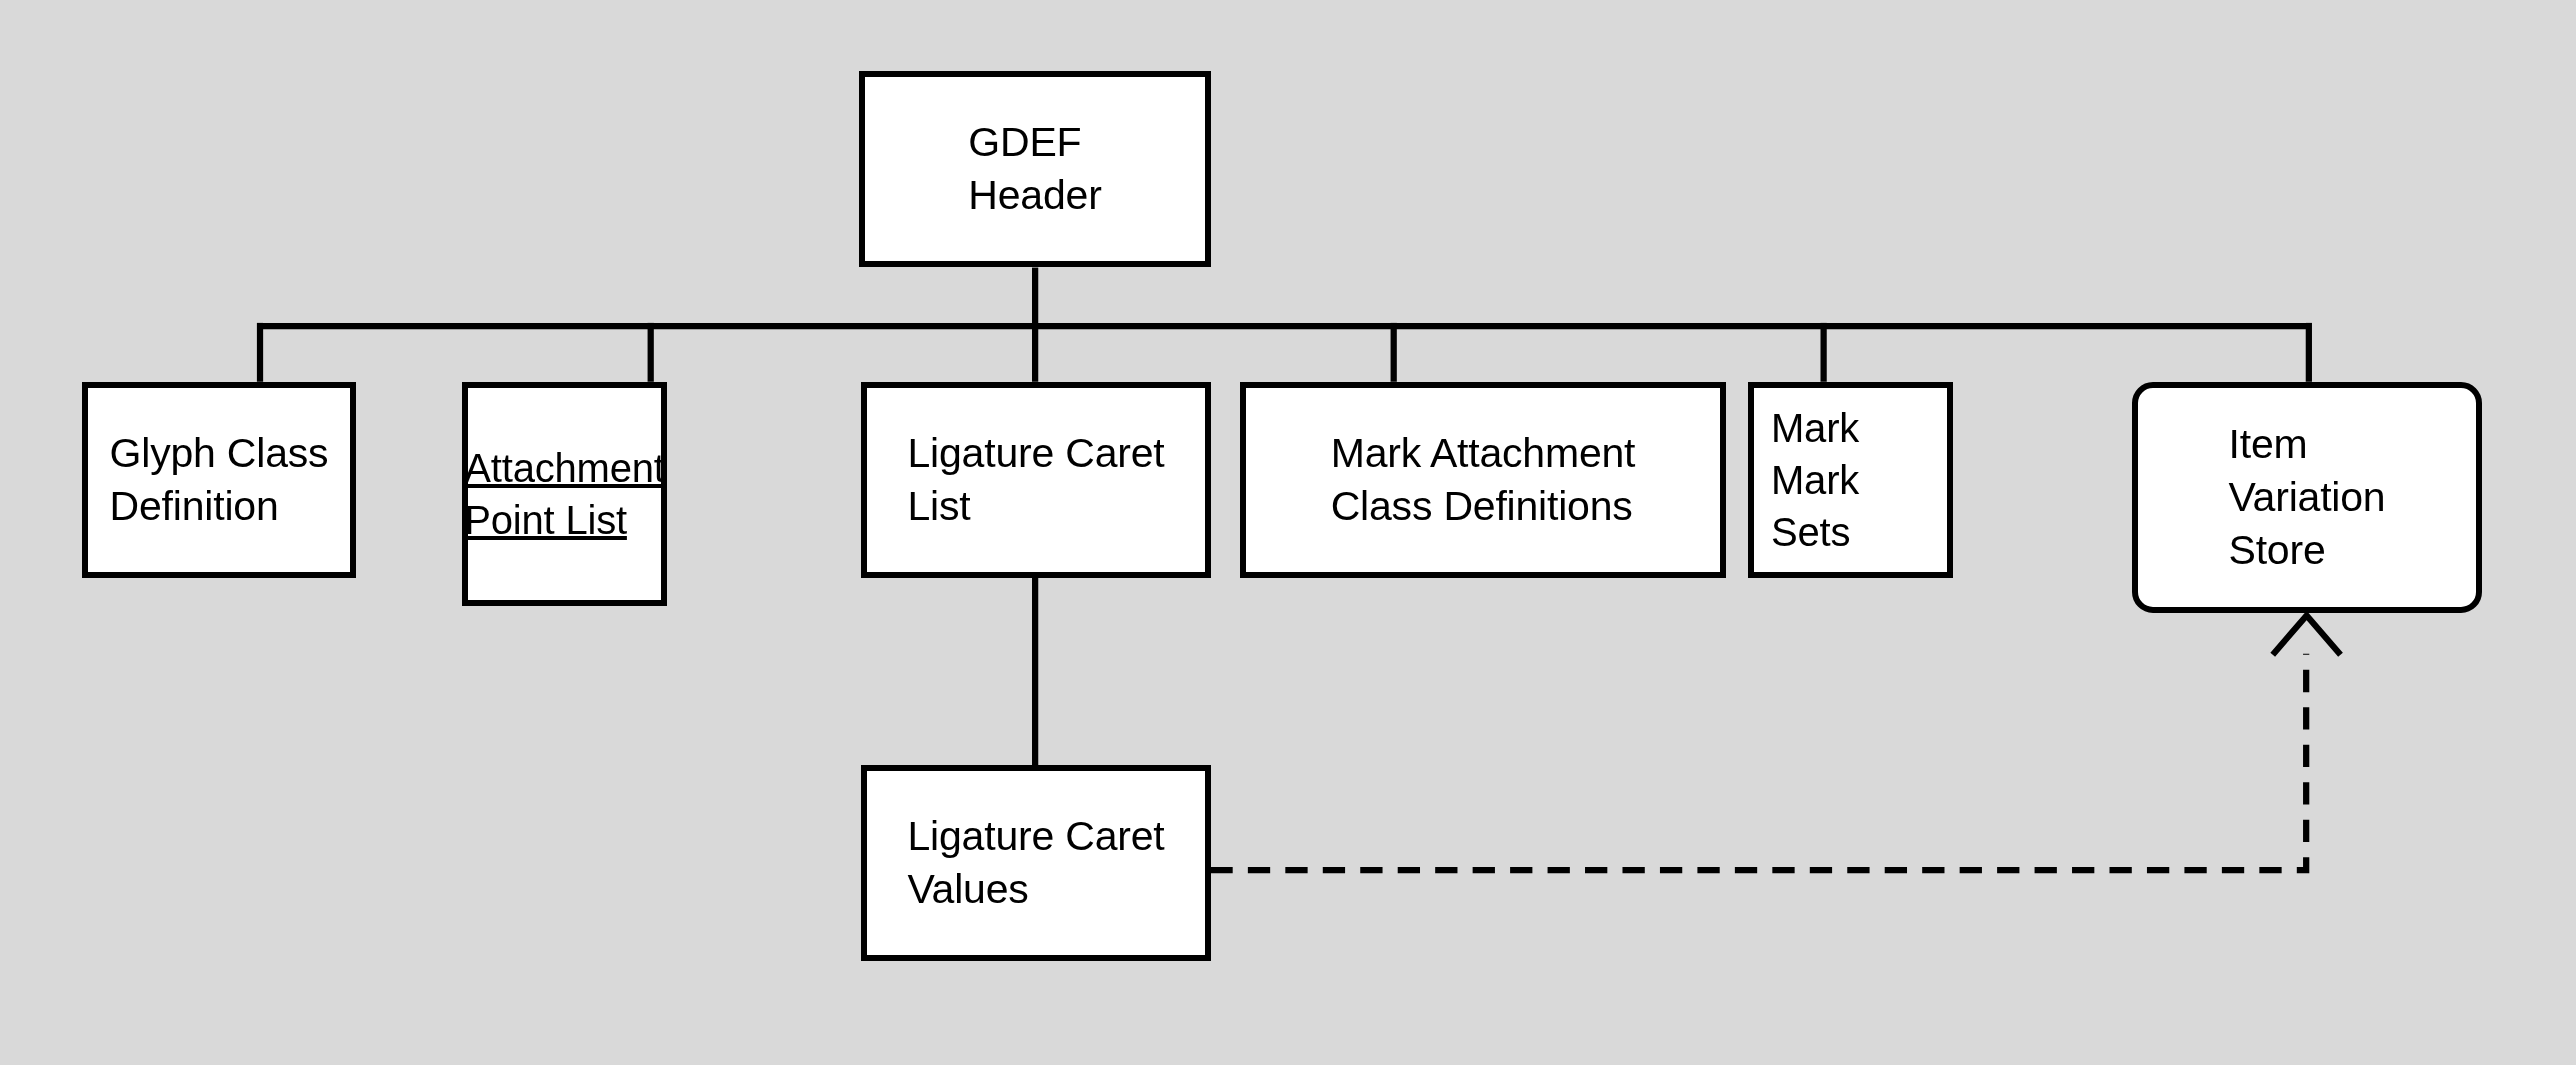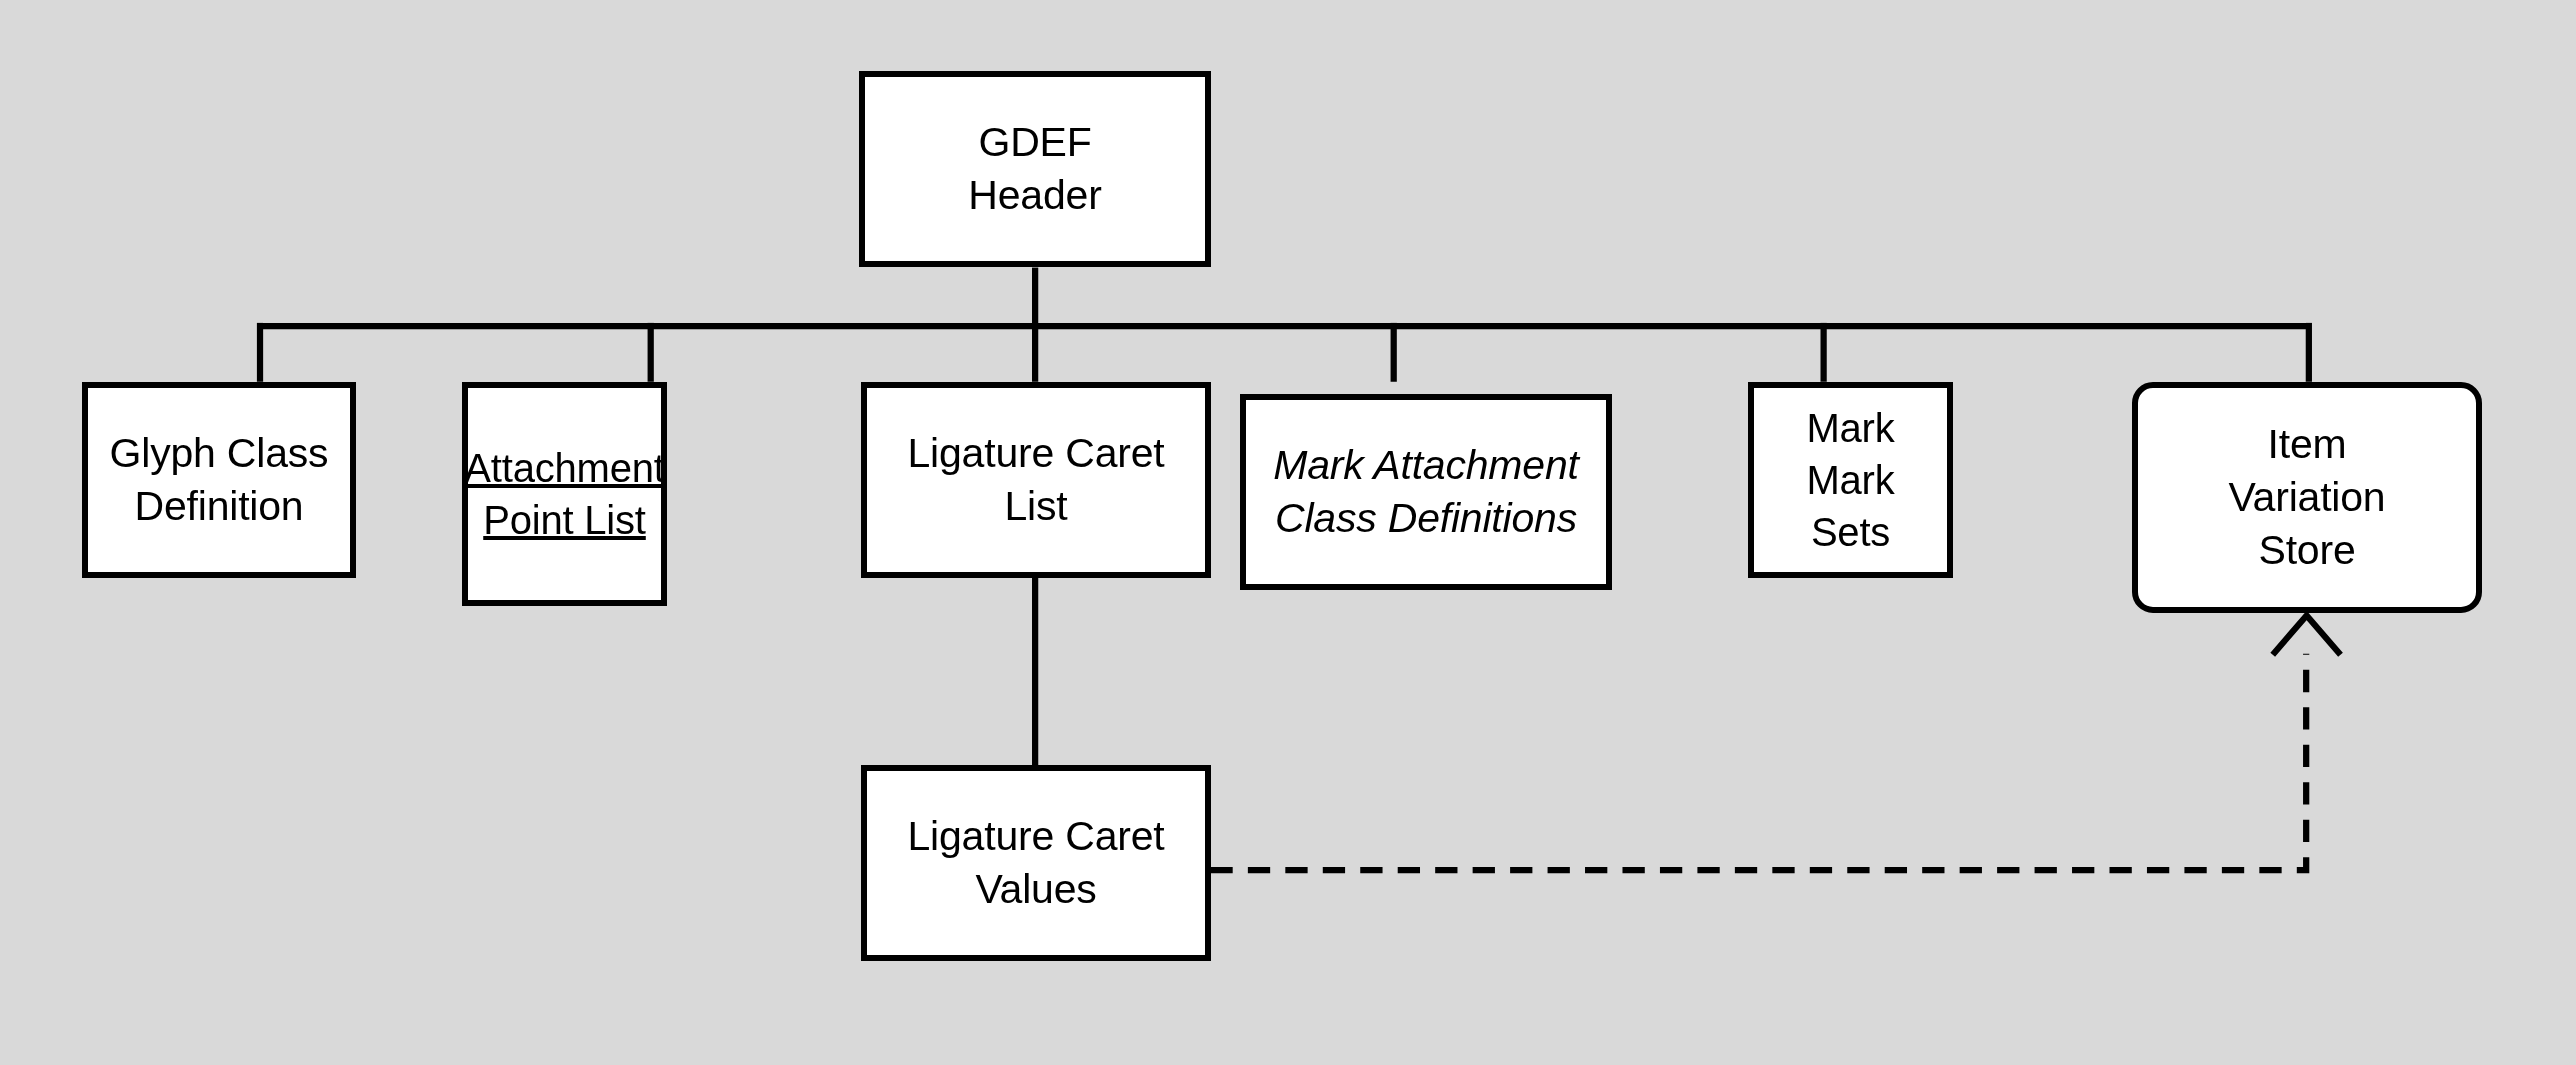--- a/index.html
+++ b/index.html
@@ -26,21 +26,21 @@
     pointer-events: none;
   }
   .node {
     position: absolute;
     box-sizing: border-box;
     background: #ffffff;
     border: 6.2px solid #000000;
     display: flex;
     align-items: center;
     justify-content: center;
-    text-align: center;
+    text-align: left;
     color: #000000;
     font-family: "Liberation Sans", sans-serif;
     font-size: 41px;
     line-height: 1.30;
     letter-spacing: -0.2px;
     white-space: pre-line;
     padding: 0 17px;
     z-index: 2;
   }
   .node.narrow-text { font-size: 40px; }
@@ -76,21 +76,21 @@
 
   <div class="node" style="left:82px; top:382px; width:274px; height:196px;">Glyph Class
 Definition</div>
 
   <div class="node narrow-text" style="left:462px; top:382px; width:205px; height:224px;text-decoration:underline;">Attachment
 Point List</div>
 
   <div class="node" style="left:861px; top:382px; width:350px; height:196px;">Ligature Caret
 List</div>
 
-  <div class="node" style="left:1240px; top:394px; width:372px; height:196px;font-style:italic;">Mark Attachment
+  <div class="node" style="left:1240px; top:382px; width:486px; height:196px;">Mark Attachment
 Class Definitions</div>
 
   <div class="node narrow-text" style="left:1748px; top:382px; width:205px; height:196px;">Mark
 Mark Sets</div>
 
   <div class="node" style="left:2132px; top:382px; width:350px; height:231px;border-radius:21px;">Item
 Variation
 Store</div>
 
   <div class="node" style="left:861px; top:765px; width:350px; height:196px;">Ligature Caret

